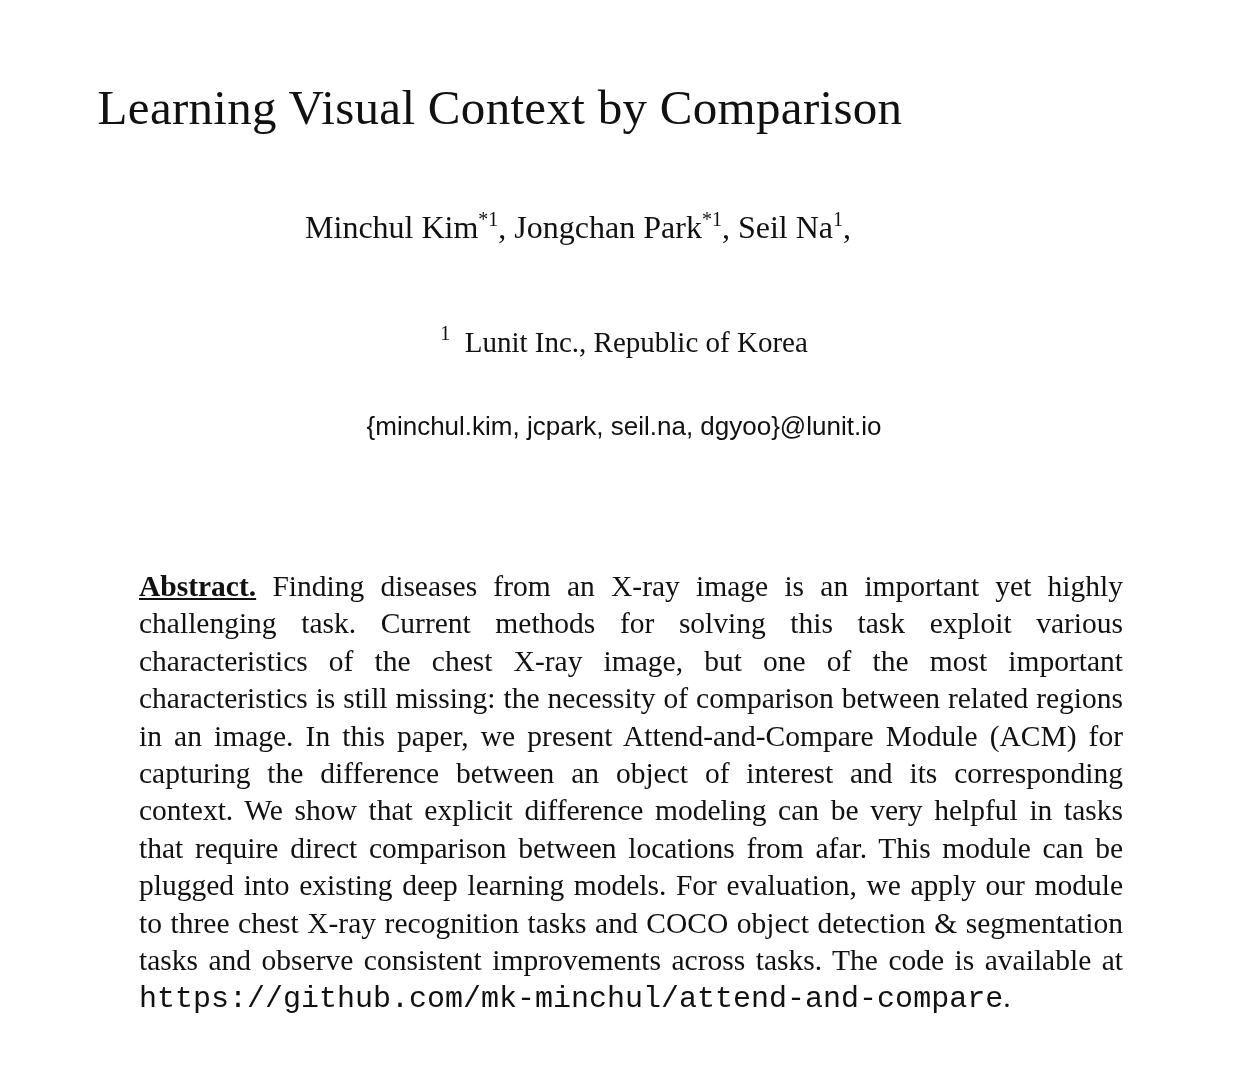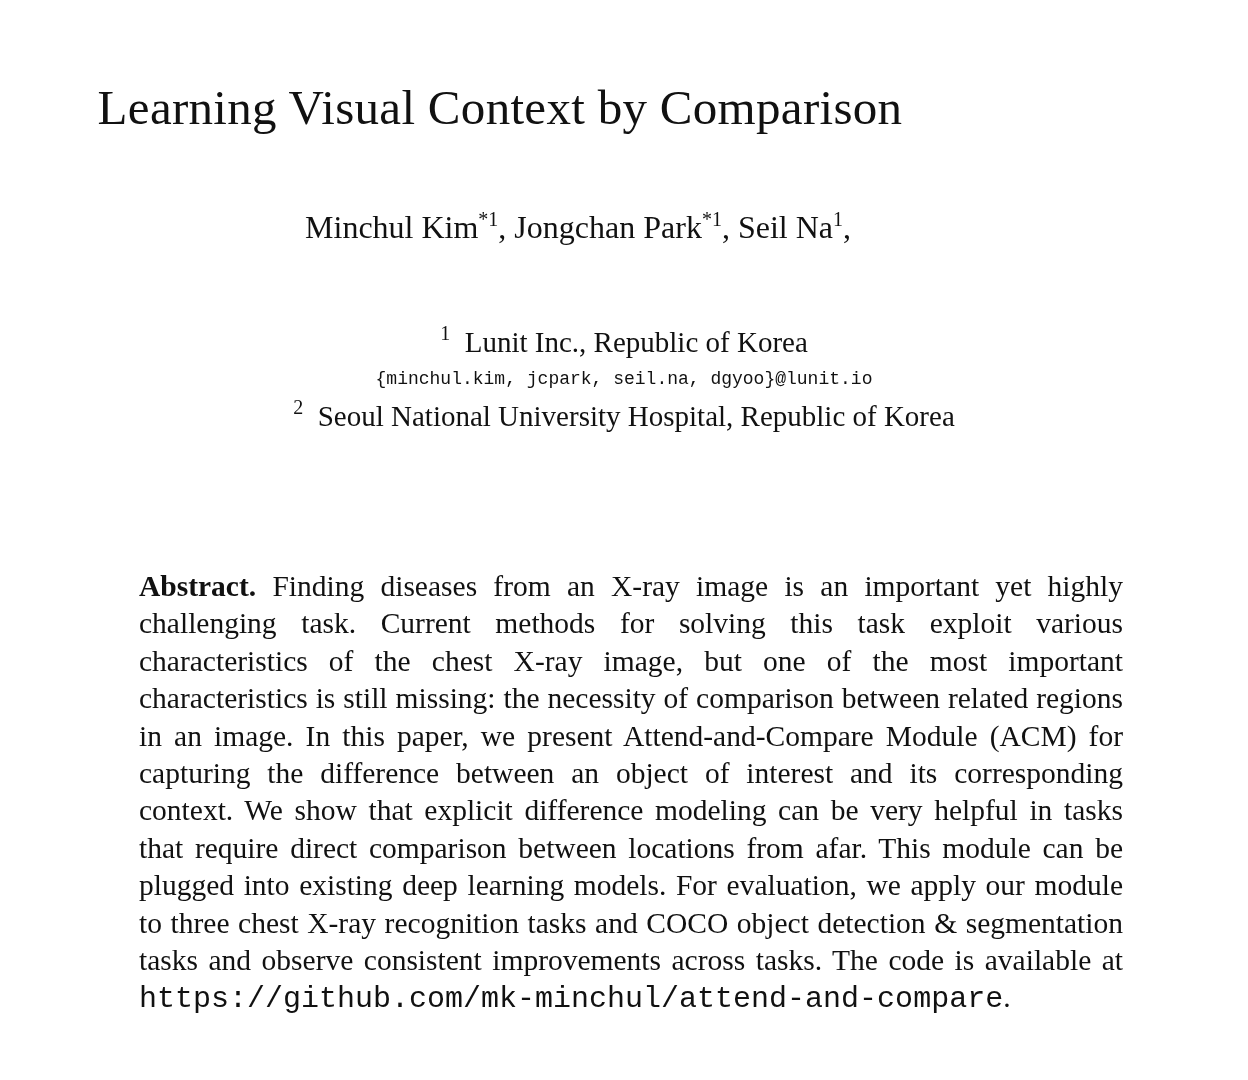--- a/index.html
+++ b/index.html
@@ -1,39 +1,38 @@
 <!DOCTYPE html>
 <html><head>
   <meta charset="utf-8">
   <style>
     html, body { margin: 0; padding: 0; background: #ffffff; }
     body { width: 1248px; height: 1080px; position: relative; overflow: hidden; color: #111; font-family: "DejaVu Serif", "Liberation Serif", serif; }
     .title { position: absolute; left: 0; width: 1000px; top: 78px; text-align: center; font-family: "Liberation Serif", serif; font-size: 49px; letter-spacing: 0.3px; line-height: 60px; }
     .authors { position: absolute; left: 0; width: 1156px; top: 206px; text-align: center; font-family: "Liberation Serif", serif; font-size: 32px; line-height: 42px; }
     .authors sup, .aff sup { font-size: 20px; vertical-align: 12px; line-height: 0; }
     .aff { position: absolute; left: 0; width: 1248px; top: 324px; text-align: center; font-family: "Liberation Serif", serif; font-size: 29px; line-height: 37px; }
-    .mono { font-family: Liberation Mono, monospace; font-size: 18px; }
+    .mono { font-family: Liberation Sans, sans-serif; font-size: 26px; margin-top: 47px; }
     .abstract { position: absolute; left: 139px; width: 984px; top: 568px; font-family: "Liberation Serif", serif; font-size: 29.5px; line-height: 37.4px; text-align: justify; }
-    .abstract .label { font-weight: bold; }
+    .abstract .label { font-weight: bold; text-decoration: underline; }
     .abstract .url { font-family: "Liberation Mono", monospace; font-size: 30px; }
   </style>
 </head>
 <body>
 
 <h1 class="title" style="margin:0;font-weight:normal;">Learning Visual Context by Comparison</h1>
 
 <div class="authors">
   <div>
     <span>Minchul Kim</span><sup>*1</sup><span>, </span><span>Jongchan Park</span><sup>*1</sup><span>, </span><span>Seil Na</span><sup>1</sup><span>,</span>
   </div>
 </div>
 
 <div class="aff">
   <div><sup>1</sup>&nbsp; <span>Lunit Inc., Republic of Korea</span></div>
   <div class="mono">{minchul.kim, jcpark, seil.na, dgyoo}@lunit.io</div>
-  <div><sup>2</sup>&nbsp; <span>Seoul National University Hospital, Republic of Korea</span></div>
 </div>
 
 <div class="abstract">
   <span class="label">Abstract.</span>
   <span>Finding diseases from an X-ray image is an important yet highly challenging task. Current methods for solving this task exploit various characteristics of the chest X-ray image, but one of the most important characteristics is still missing: the necessity of comparison between related regions in an image. In this paper, we present Attend-and-Compare Module (ACM) for capturing the difference between an object of interest and its corresponding context. We show that explicit difference modeling can be very helpful in tasks that require direct comparison between locations from afar. This module can be plugged into existing deep learning models. For evaluation, we apply our module to three chest X-ray recognition tasks and COCO object detection &amp; segmentation tasks and observe consistent improvements across tasks. The code is available at</span>
   <span class="url">https://github.com/mk-minchul/attend-and-compare</span><span>.</span>
 </div>
 
 </body></html>

